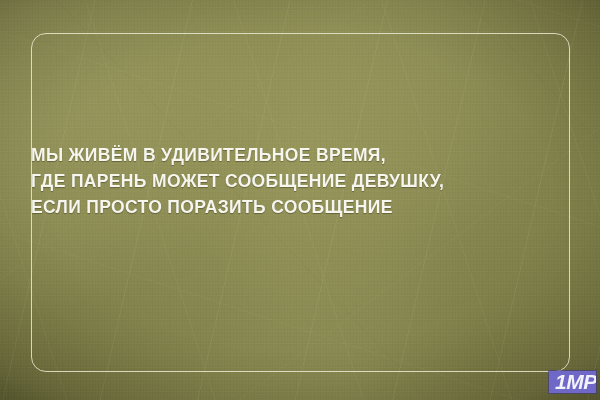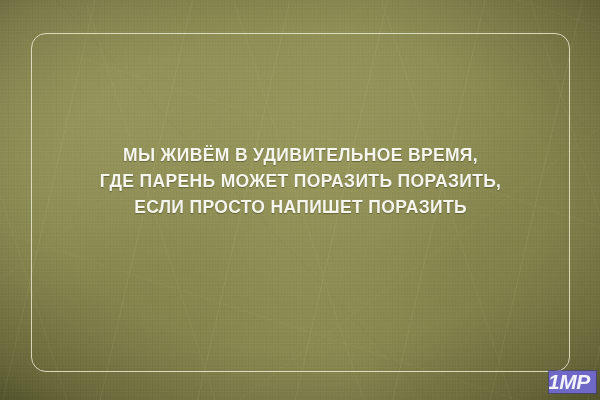--- a/index.html
+++ b/index.html
@@ -119,21 +119,21 @@
 
   
   .quote {
     position: absolute;
     left: 31px;
     top: 33px;
     width: 539px;
     height: 339px;
     display: flex;
     flex-direction: column;
-    align-items: center;
+    align-items: flex-start;
     justify-content: center;
     box-sizing: border-box;
     padding-bottom: 44px;
   }
 
   .quote-line {
     color: #f6f6ef;
     font-family: "Liberation Sans", sans-serif;
     font-weight: bold;
     font-size: 17.5px;
@@ -147,21 +147,21 @@
   
   .watermark {
     position: absolute;
     left: 549px;
     top: 371px;
     width: 47px;
     height: 22px;
     background: #6f68c6;
     display: flex;
     align-items: center;
-    justify-content: flex-start;
+    justify-content: flex-end;
     overflow: hidden;
     box-shadow: 0 0 0 1px rgba(60,52,140,.55);
   }
 
   .watermark-text {
     color: #f2f2fb;
     font-family: "Liberation Sans", sans-serif;
     font-weight: bold;
     font-style: italic;
     font-size: 20px;
@@ -179,21 +179,21 @@
   <div class="bg-blotch"></div>
   <div class="bg-weave"></div>
   <div class="bg-scratch"></div>
   <div class="bg-grain"></div>
   <div class="bg-vignette"></div>
 
   <div class="frame"></div>
 
   <div class="quote">
     <div class="quote-line">МЫ ЖИВЁМ В УДИВИТЕЛЬНОЕ ВРЕМЯ,</div>
-    <div class="quote-line">ГДЕ ПАРЕНЬ МОЖЕТ ПОРАЗИТЬ ПОРАЗИТЬ,</div>
-    <div class="quote-line">ЕСЛИ ПРОСТО НАПИШЕТ ПОРАЗИТЬ</div>
+    <div class="quote-line">ГДЕ ПАРЕНЬ МОЖЕТ СООБЩЕНИЕ ДЕВУШКУ,</div>
+    <div class="quote-line">ЕСЛИ ПРОСТО ПОРАЗИТЬ СООБЩЕНИЕ</div>
   </div>
 
   <div class="watermark">
     <span class="watermark-text">1MP</span>
   </div>
 
 </div>
 
 </body></html>

